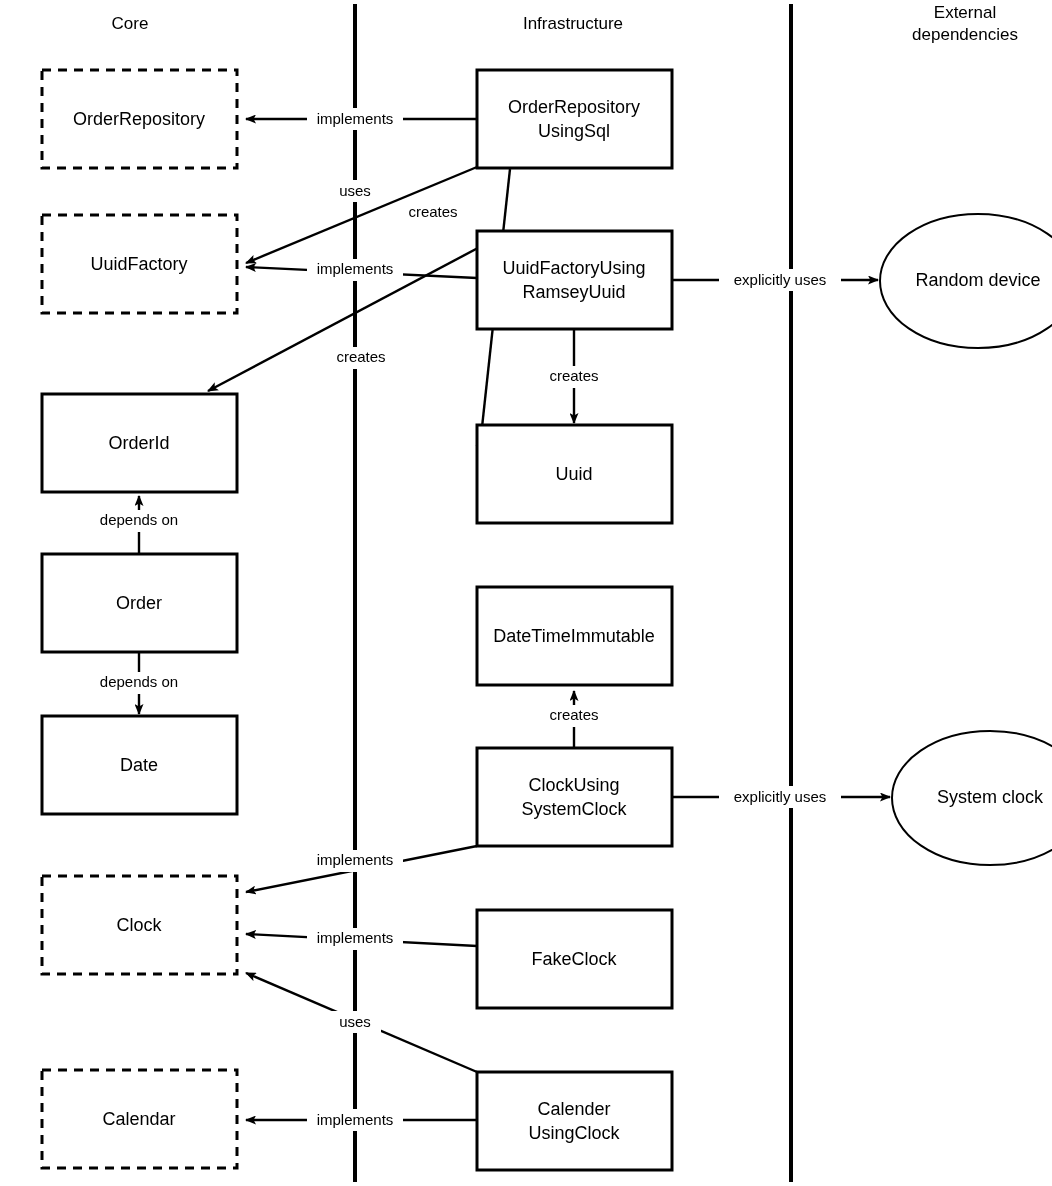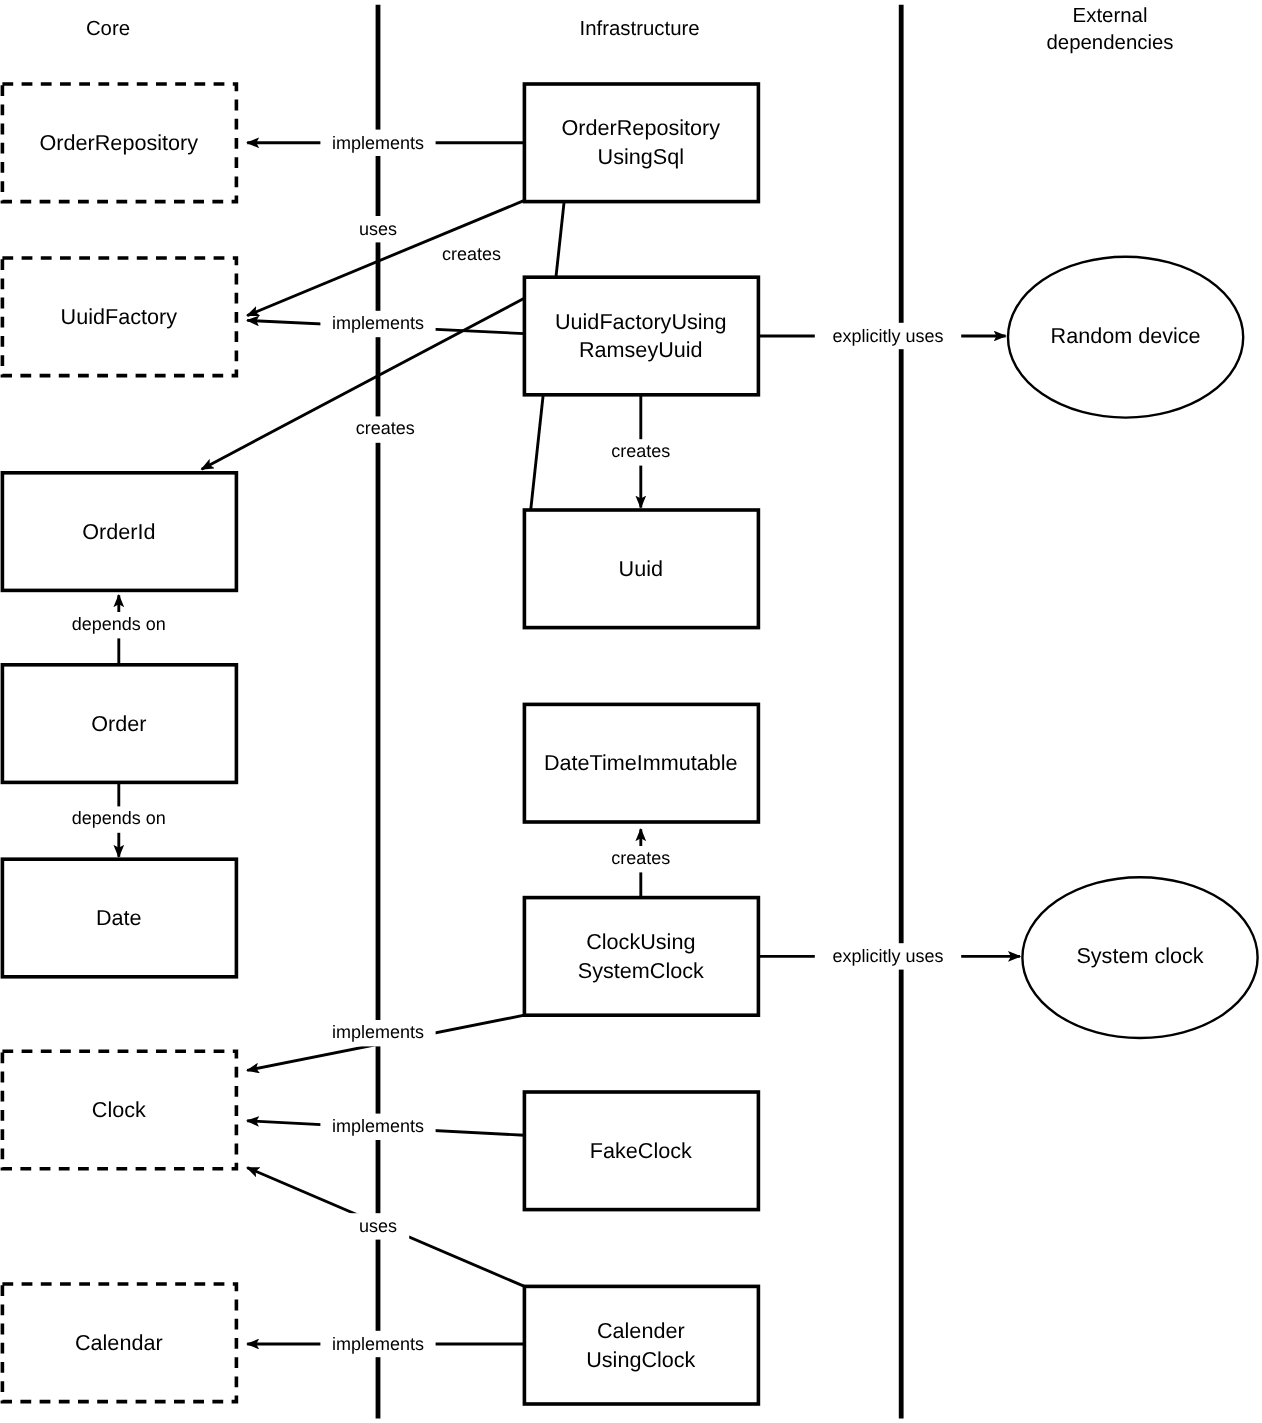--- a/index.html
+++ b/index.html
@@ -11,20 +11,21 @@
     font-family: "Liberation Sans", sans-serif;
     width: 1052px;
     height: 1186px;
     overflow: hidden;
   }
   #diagram-root {
     position: relative;
     width: 944px;
     height: 1186px;
     background: #ffffff;
+    margin-left: 40px;
   }
   svg#diagram-svg {
     display: block;
     width: 1052px;
     height: 1186px;
   }
   .col-header {
     font-family: "Liberation Sans", sans-serif;
     font-size: 17px;
     fill: #000000;

